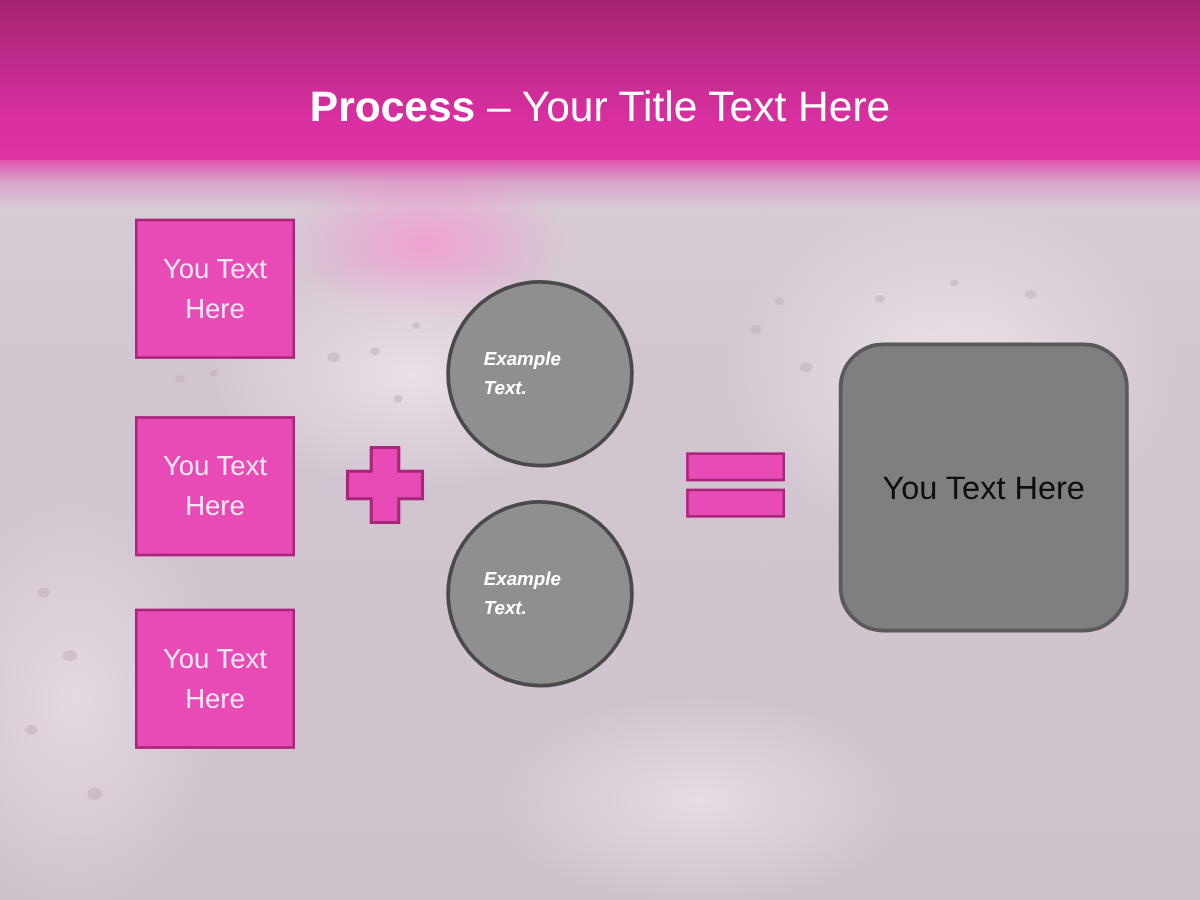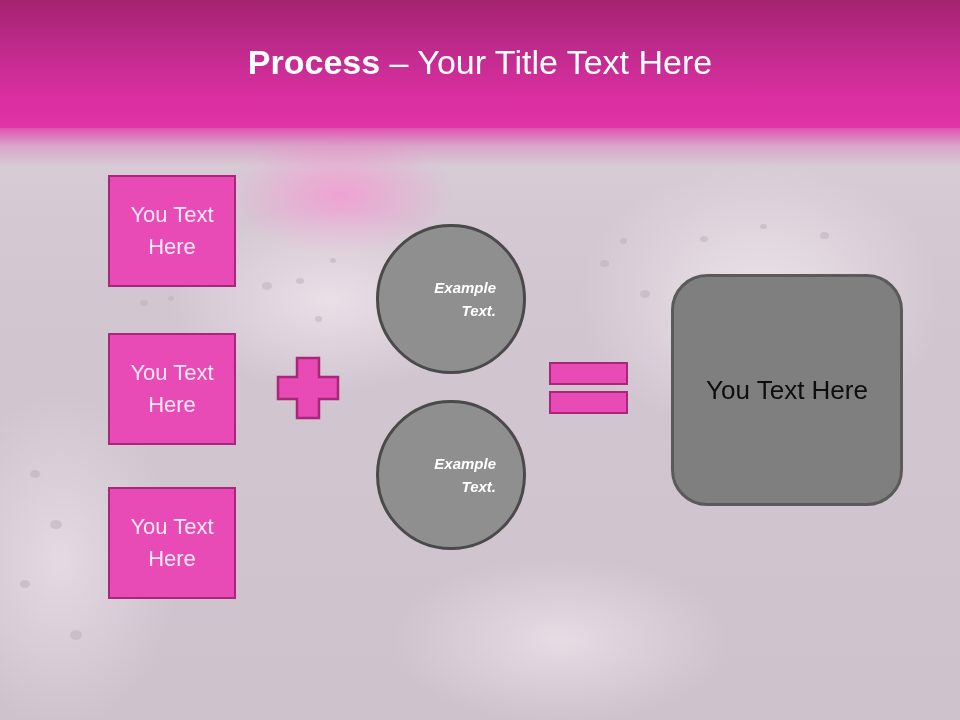--- a/index.html
+++ b/index.html
@@ -20,37 +20,37 @@
     .bg .drop { position: absolute; border-radius: 50%; background: rgba(190,176,188,0.55); }
     .header {
       position: absolute; left: 0; top: 0; width: 960px; height: 128px;
       background: linear-gradient(180deg, #a4236f 0%, #bd2a8a 35%, #d92fa0 75%, #e033a6 100%);
     }
     .header-fade {
       position: absolute; left: 0; top: 126px; width: 960px; height: 40px;
       background: linear-gradient(180deg, rgba(224,51,166,0.85) 0%, rgba(224,51,166,0.25) 50%, rgba(224,51,166,0) 100%);
     }
     .title {
-      position: absolute; left: 0; top: 40px; width: 960px; text-align: center;
+      position: absolute; left: 0; top: 64px; width: 960px; text-align: center;
       color: #ffffff; font-size: 34px; line-height: 44px; white-space: nowrap;
     }
     .title b { font-weight: bold; }
     .title span.rest { font-weight: normal; }
     .pbox {
       position: absolute; left: 108px; width: 128px; height: 112px;
       background: #e84bb5; border: 2px solid #a8277b; box-sizing: border-box;
       color: #fde8f6; font-size: 22px; line-height: 32px;
       display: flex; align-items: center; justify-content: center; text-align: center;
     }
     .pbox span { display: block; width: 100px; }
     .plus { position: absolute; left: 276px; top: 356px; width: 64px; height: 64px; }
     .circle {
-      position: absolute; left: 376px; width: 150px; height: 150px; box-sizing: border-box;
+      position: absolute; left: 357px; width: 150px; height: 150px; box-sizing: border-box;
       border-radius: 50%; background: #8f8f8f; border: 3px solid #4a4a4a;
-      display: flex; align-items: center; justify-content: center; text-align: right;
+      display: flex; align-items: center; justify-content: center; text-align: left;
       color: #ffffff; font-style: italic; font-weight: bold; font-size: 15px; line-height: 23px;
     }
     .circle span { display: block; width: 90px; }
     .eq-bar {
       position: absolute; left: 549px; width: 79px; height: 23px; box-sizing: border-box;
       background: #e84bb5; border: 2px solid #a8277b;
     }
     .result {
       position: absolute; left: 671px; top: 274px; width: 232px; height: 232px; box-sizing: border-box;
       background: #7f7f7f; border: 3px solid #5a5a5a; border-radius: 36px;

